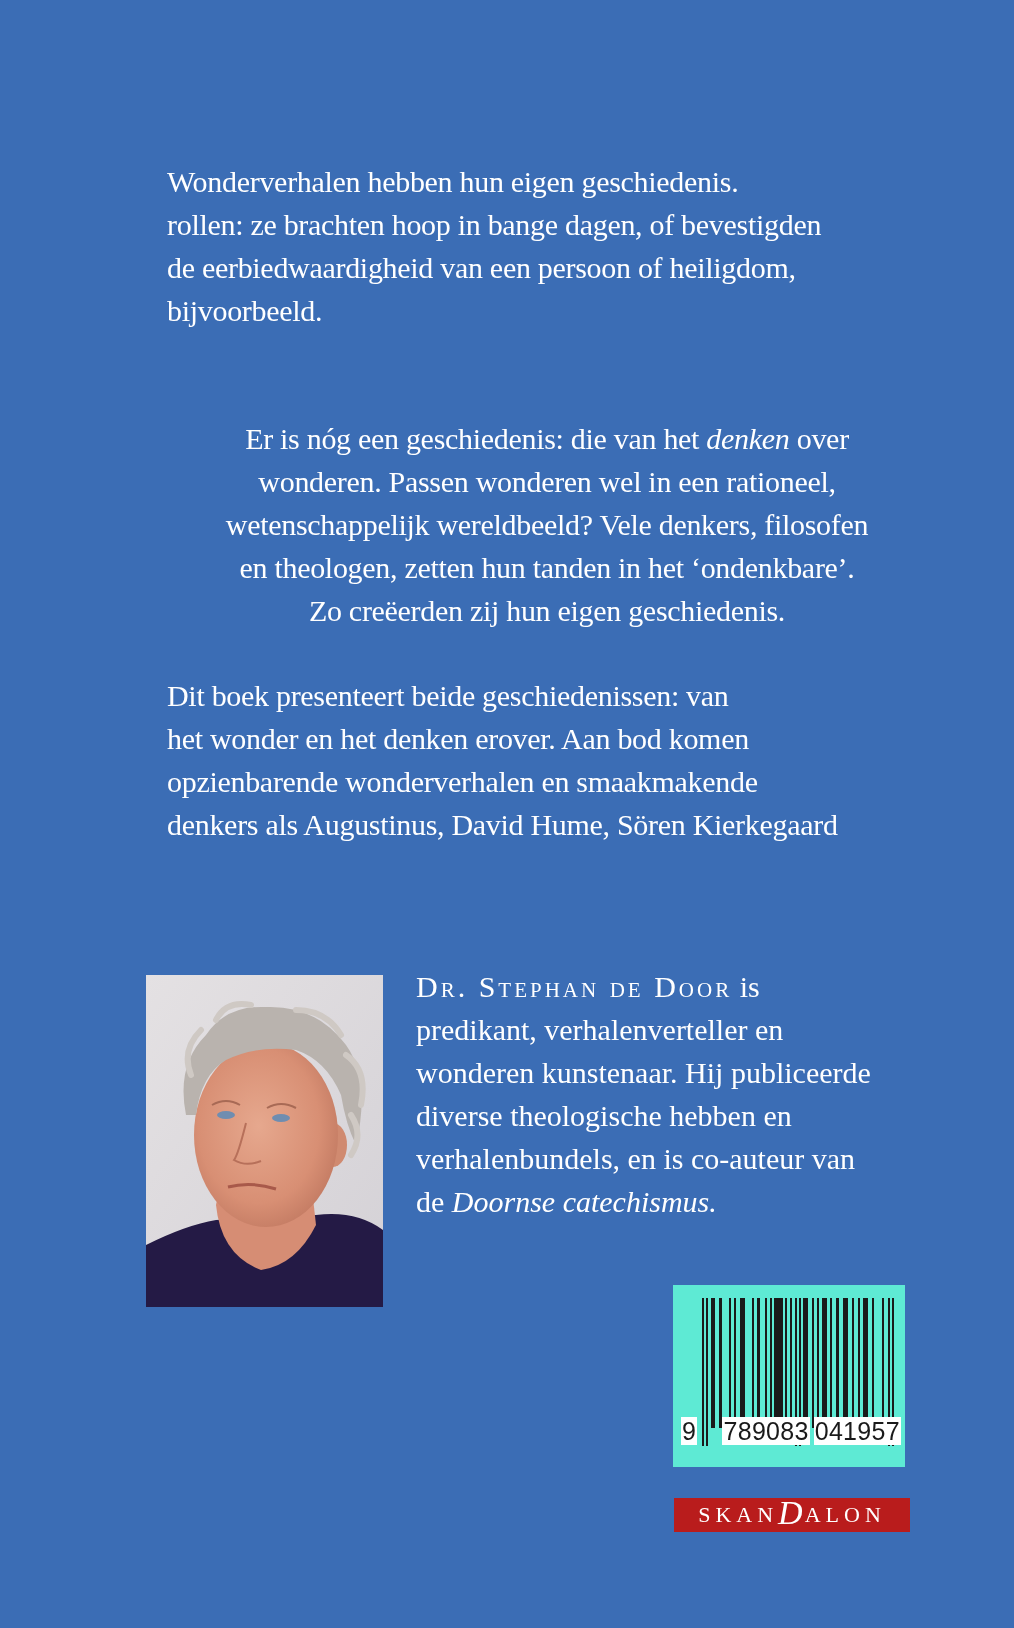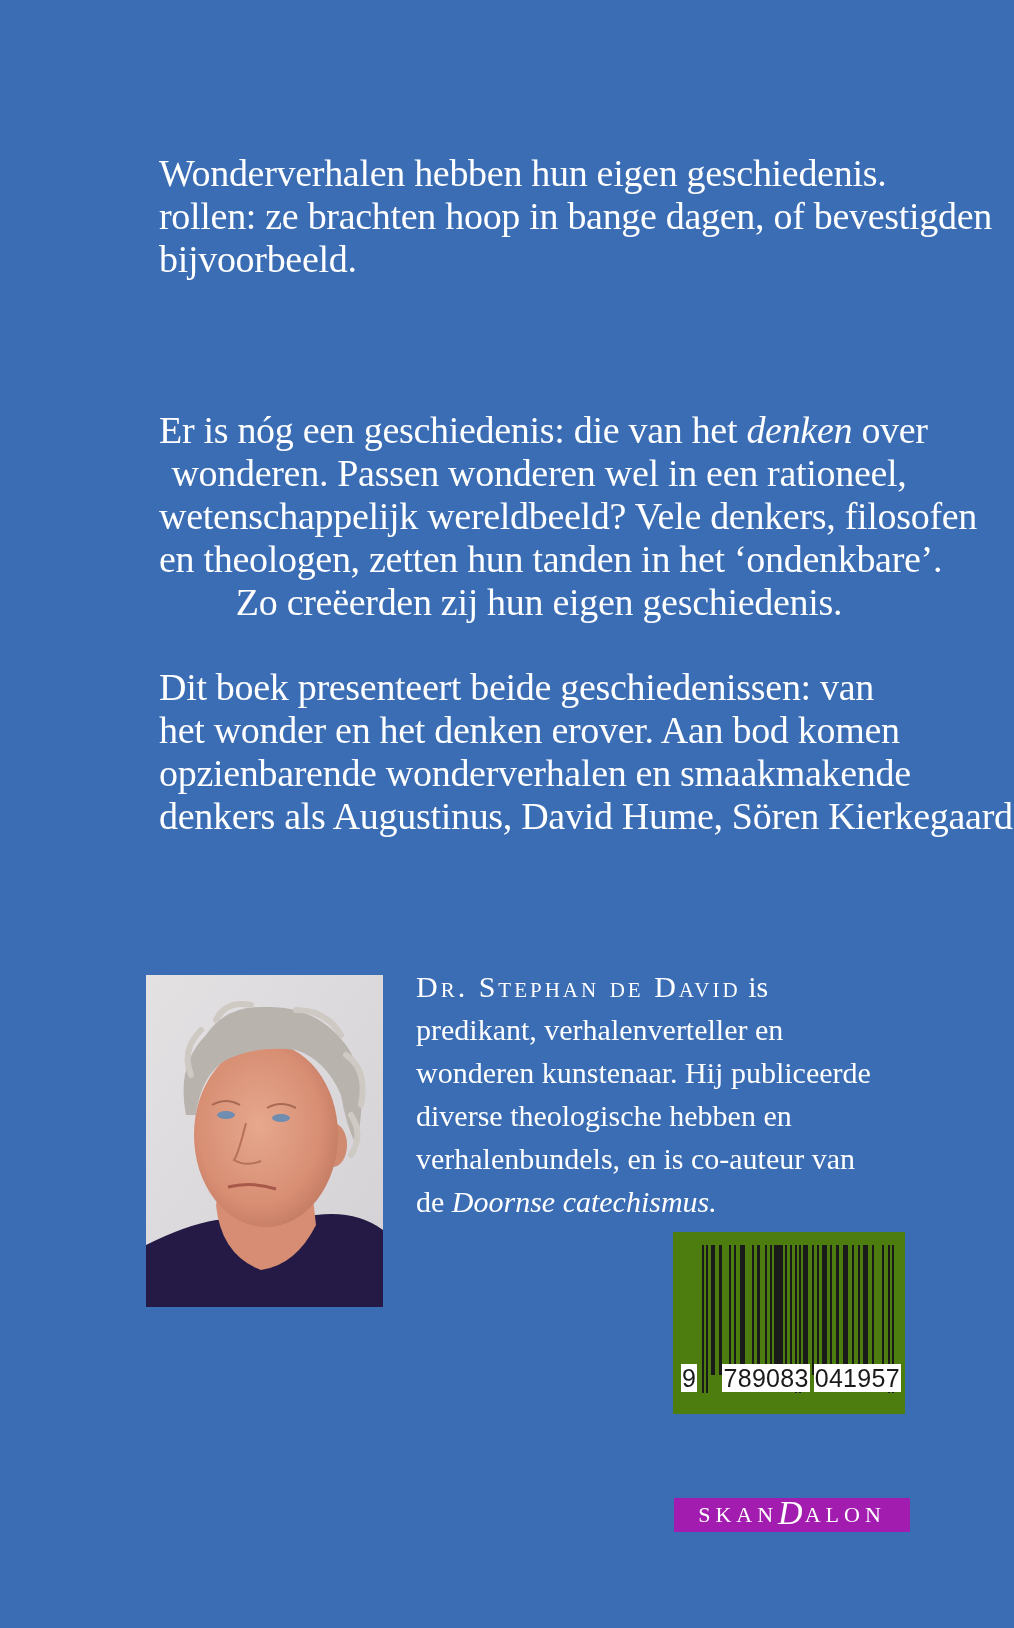--- a/index.html
+++ b/index.html
@@ -5,68 +5,69 @@
   html, body { margin:0; padding:0; }
   body {
     width:1014px; height:1628px; overflow:hidden;
     background:#3b6db5;
     font-family: "Liberation Serif", "DejaVu Serif", serif;
     color:#ffffff;
     position:relative;
   }
   .para {
     position:absolute; left:155px; width:760px;
-    font-size:38px; line-height:43px;
+    font-size:30px; line-height:43px;
     letter-spacing:-0.3px;
-    margin:4px;
+    margin:12px;
   }
   .para .line { display:block; white-space:nowrap; }
   #p1 { top:148px; }
   #p2 { top:405px;text-align:center; }
   #p3 { top:662px; }
   .photo {
     position:absolute; left:146px; top:975px; width:237px; height:332px;
     overflow:hidden; background:#dcdadc;
   }
   .bio {
     position:absolute; left:416px; top:965px; width:520px;
     font-size:30px; line-height:43px; margin:0;
   }
   .bio .line { display:block; white-space:nowrap; }
   .smallcaps { font-variant: small-caps; letter-spacing:3px; }
   em { font-style:italic; }
   .barcode-box {
-    position:absolute; left:673px; top:1232px; width:232px; height:182px;
-    background:#4d7c0f;
+    position:absolute; left:673px; top:1285px; width:232px; height:182px;
+    background:#5eead4;
   }
   .bars {
     position:absolute; left:29px; top:13px; width:196px; height:148px;
   }
   .isbn-digits {
     position:absolute; left:8px; top:131px; width:222px;
     font-family:"Liberation Sans", "DejaVu Sans", sans-serif;
     font-size:25px; color:#1a1a1a; letter-spacing:0.3px;
     line-height:30px;
   }
   .isbn-digits span { background:#fff; padding:0 1px; }
   .logo {
     position:absolute; left:674px; top:1498px; width:236px; height:34px;
-    background:#a21caf;
+    background:#b91c1c;
     display:flex; align-items:center; justify-content:center;
     font-family:"Liberation Serif", "DejaVu Serif", serif;
     color:#ffffff; font-size:22px; letter-spacing:5px;
   }
   .logo .big { font-size:34px; font-style:italic; letter-spacing:0; margin:0 2px 4px 0; line-height:34px; }
 </style>
 </head>
 <body>
 
 <div class="para" id="p1">
   <span class="line">Wonderverhalen hebben hun eigen geschiedenis.</span>
   <span class="line">rollen: ze brachten hoop in bange dagen, of bevestigden</span>
+  <span class="line">de eerbiedwaardigheid van een persoon of heiligdom,</span>
   <span class="line">bijvoorbeeld.</span>
 </div>
 
 <div class="para" id="p2">
   <span class="line"><span>Er is nóg een geschiedenis: die van het </span><em>denken</em><span> over</span></span>
   <span class="line">wonderen. Passen wonderen wel in een rationeel,</span>
   <span class="line">wetenschappelijk wereldbeeld? Vele denkers, filosofen</span>
   <span class="line">en theologen, zetten hun tanden in het ‘ondenkbare’.</span>
   <span class="line">Zo creëerden zij hun eigen geschiedenis.</span>
 </div>
@@ -109,21 +110,21 @@
     <path d="M66 130 Q80 122 94 130" stroke="#a86a55" stroke-width="2" fill="none"></path>
     <path d="M121 133 Q135 125 150 133" stroke="#a86a55" stroke-width="2" fill="none"></path>
 
     <path d="M100 148 Q92 180 88 185 Q100 192 115 186" stroke="#b7705a" stroke-width="2" fill="none"></path>
 
     <path d="M82 212 Q105 206 130 214" stroke="#a8594a" stroke-width="3" fill="none"></path>
   </svg>
 </div>
 
 <div class="bio">
-  <span class="line"><span class="smallcaps">Dr. Stephan de David</span><span> is</span></span>
+  <span class="line"><span class="smallcaps">Dr. Stephan de Door</span><span> is</span></span>
   <span class="line">predikant, verhalenverteller en</span>
   <span class="line">wonderen kunstenaar. Hij publiceerde</span>
   <span class="line">diverse theologische hebben en</span>
   <span class="line">verhalenbundels, en is co-auteur van</span>
   <span class="line"><span>de </span><em>Doornse catechismus.</em></span>
 </div>
 
 <div class="barcode-box">
   <svg class="bars" viewBox="0 0 196 148" preserveAspectRatio="none" xmlns="http://www.w3.org/2000/svg">
     <g fill="#1a1a1a">

